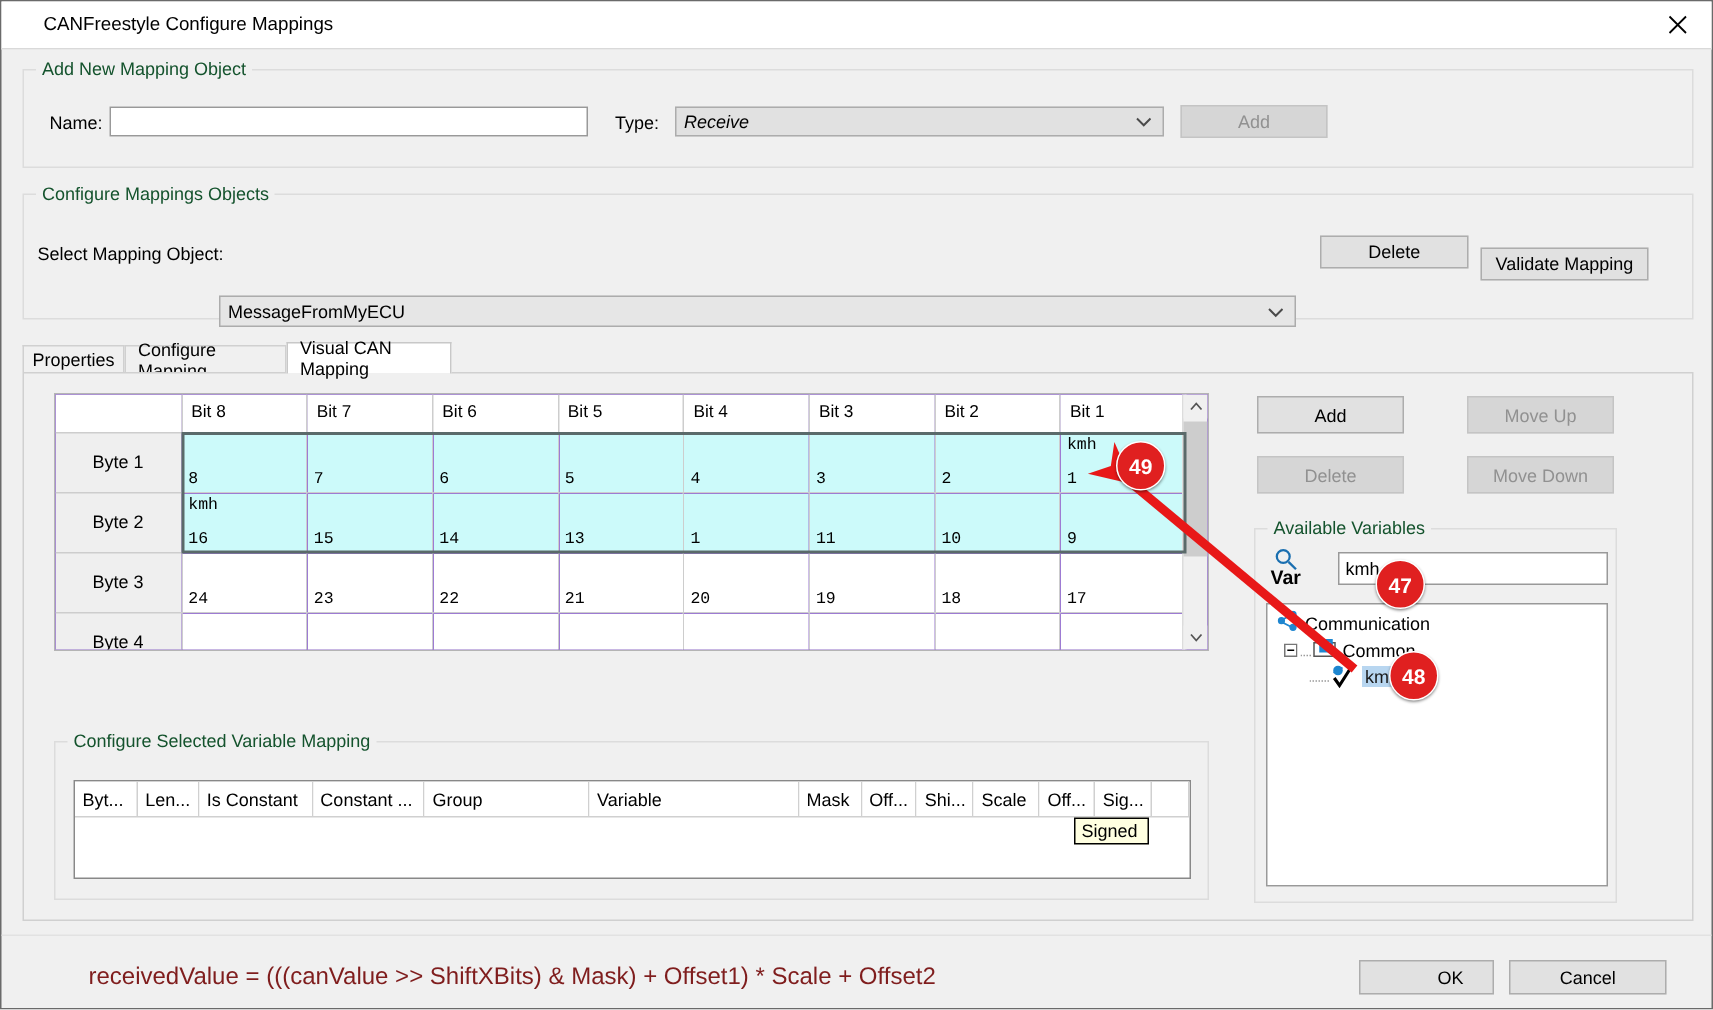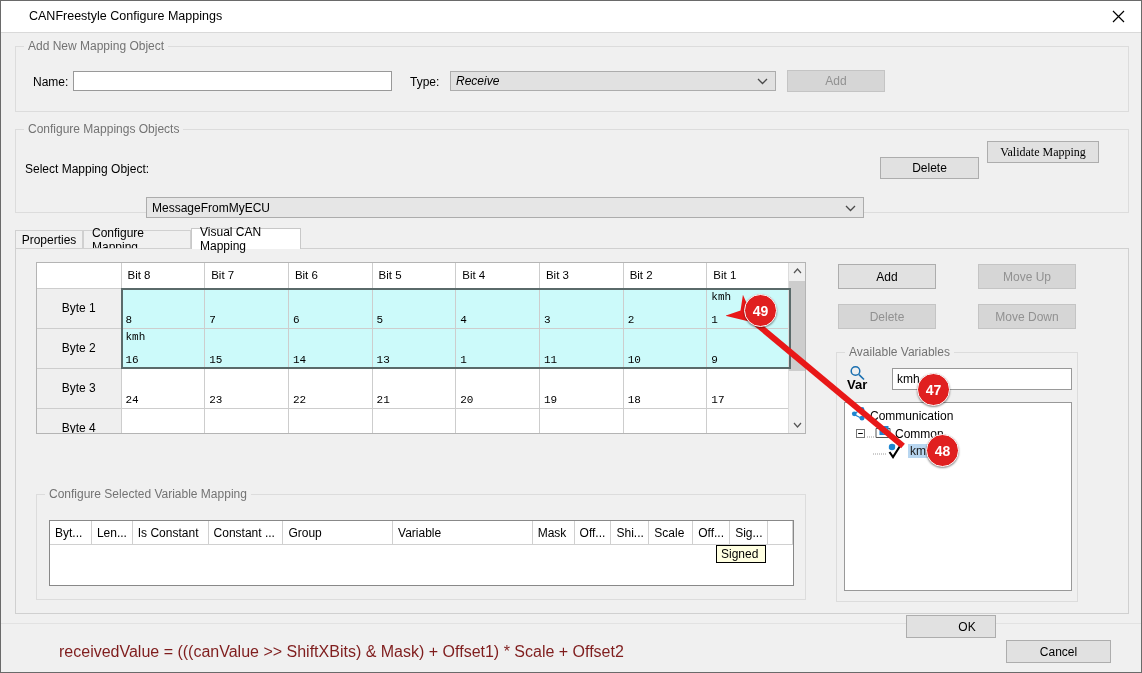--- a/index.html
+++ b/index.html
@@ -41,21 +41,21 @@
   
   .groupbox {
     position: absolute;
     border: 1px solid #dcdcdc;
     box-sizing: border-box;
   }
   .groupbox > .legend {
     position: absolute; top: -8px; left: 8px;
     background: #f0f0f0;
     padding: 0 4px;
-    font-size: 12px; color: #737373;
+    font-size: 12px; color: #14532d;
     white-space: nowrap;
   }
 
   .lbl { position: absolute; font-size: 12px; color: #000; }
 
   
   .textbox {
     position: absolute;
     background: #fff;
     border: 1px solid #999;
@@ -300,21 +300,21 @@
   <div class="lbl" style="left:24px; top:161px;">Select Mapping Object:</div>
   <div class="combo light" style="left:145px; top:156px; width:718px; height:21px;">
     <span>MessageFromMyECU</span>
     <span class="arrow">
       <svg width="11" height="7" viewBox="0 0 11 7">
           <path d="M1 1 L5.5 5.5 L10 1" stroke="#4a4a4a" stroke-width="1.3" fill="none"></path>
         </svg>
     </span>
   </div>
   <div class="btn" style="left:879px; top:156px; width:99px; height:22px;">Delete</div>
-  <div class="btn" style="left:986px; top:140px; width:112px; height:22px;font-family:Liberation Serif, serif;">Validate Mapping</div>
+  <div class="btn" style="left:986px; top:164px; width:112px; height:22px;">Validate Mapping</div>
 
   <div class="tabstrip">
     <div class="tab" style="left:0; width:68px;">
       <span>Properties</span>
     </div>
     <div class="tab" style="left:68px; width:108px;">
       <span>Configure Mapping</span>
     </div>
     <div class="tab active" style="left:176px; width:110px;">
       <span>Visual CAN Mapping</span>
@@ -586,21 +586,21 @@
         <div class="hc" style="width:38px;">Sig...</div>
         <div class="hc" style="width:25px;"></div>
       </div>
     </div>
 
     <div class="tooltip" style="left:700px; top:296px; width:50px; height:18px;">Signed</div>
   </div>
 
   <div class="footsep"></div>
   <div class="formula">receivedValue = (((canValue &gt;&gt; ShiftXBits) &amp; Mask) + Offset1) * Scale + Offset2</div>
-  <div class="btn" style="left:905px; top:614px; width:90px; height:23px;padding-left:32px;">OK</div>
+  <div class="btn" style="left:905px; top:639px; width:90px; height:23px;padding-left:32px;">OK</div>
   <div class="btn" style="left:1005px; top:639px; width:105px; height:23px;">Cancel</div>
 </div>
 
 <svg class="overlay">
   <defs>
     <marker id="arrowhead" markerWidth="5" markerHeight="5" refX="2.2" refY="2.5" orient="auto">
       <path d="M5 0.2 L0.4 2.5 L5 4.8 L3.6 2.5 Z" fill="#e81818"></path>
     </marker>
   </defs>
   <line x1="903" y1="446" x2="747" y2="316" stroke="#e81818" stroke-width="6" marker-end="url(#arrowhead)"></line>

